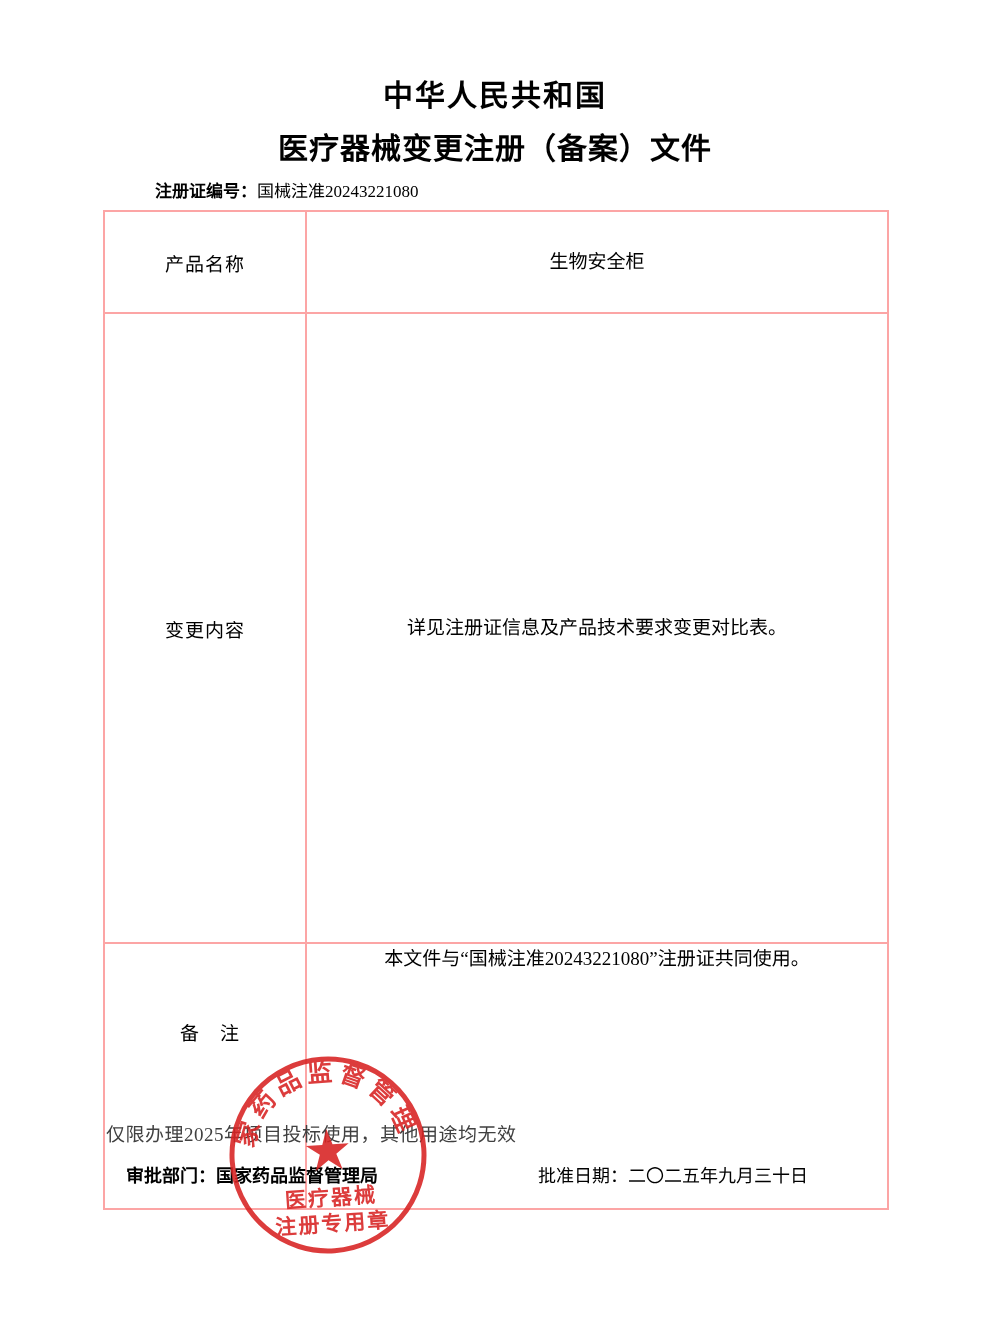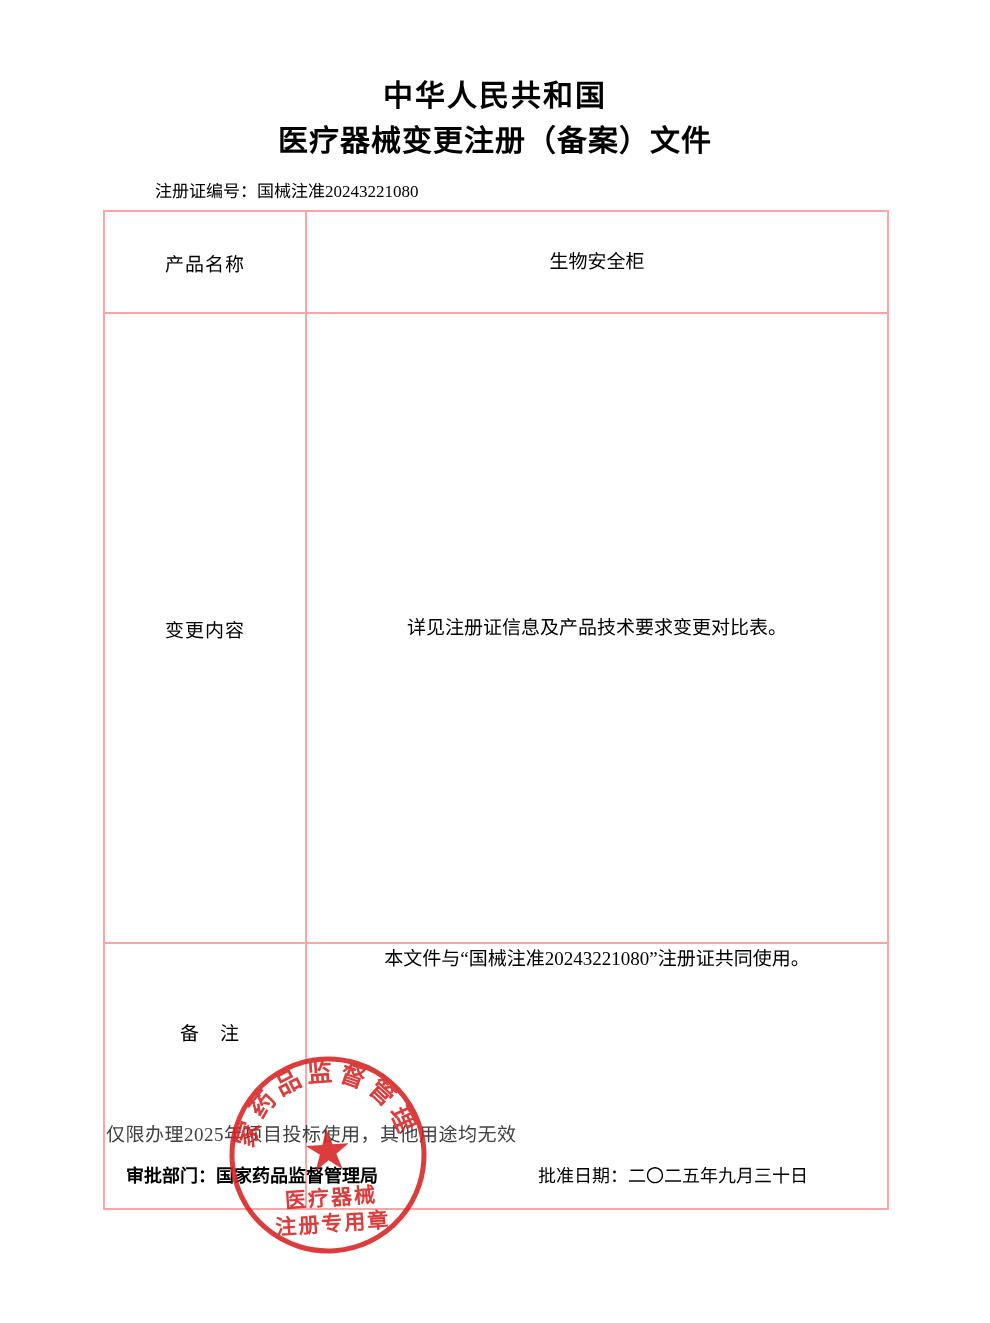--- a/index.html
+++ b/index.html
@@ -35,34 +35,34 @@
     font-weight: bold;
     letter-spacing: 2px;
     line-height: 44px;
     font-family: "DejaVu Sans", "Liberation Sans", sans-serif;
   }
   .title-line2 {
     font-size: 30px;
     font-weight: bold;
     letter-spacing: 1px;
     line-height: 46px;
-    margin-top: 0;
+    margin-top: 8px;
     font-family: "DejaVu Sans", "Liberation Sans", sans-serif;
   }
 
   
   .reg-line {
     position: absolute;
     top: 180px;
     left: 155px;
     font-size: 17px;
     line-height: 24px;
     white-space: nowrap;
   }
-  .reg-label { letter-spacing: 0px; }
+  .reg-label { letter-spacing: 0px; font-weight: bold; }
   .reg-value { letter-spacing: 0px; }
 
   
   .doc-table {
     position: absolute;
     top: 210px;
     left: 103px;
     width: 786px;
     border-collapse: collapse;
     table-layout: fixed;

